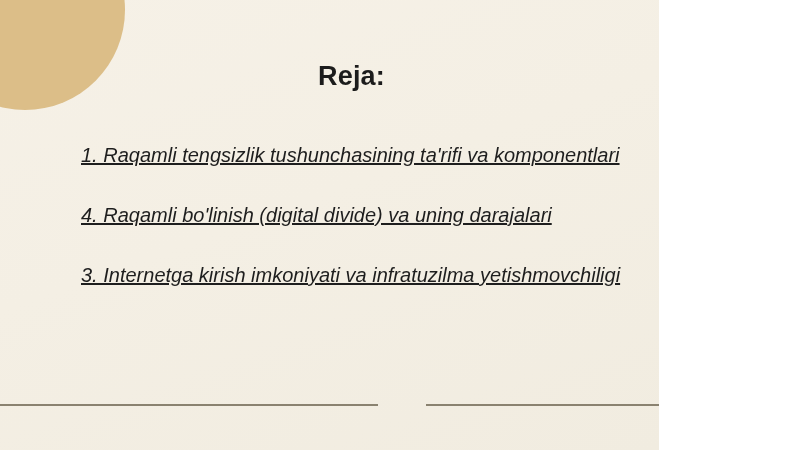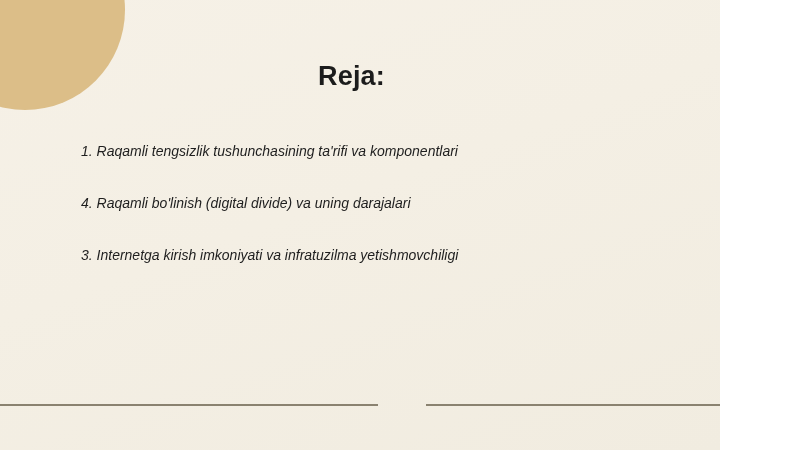--- a/index.html
+++ b/index.html
@@ -9,21 +9,21 @@
   }
   body {
     width: 800px;
     height: 450px;
     overflow: hidden;
     font-family: "Liberation Sans", sans-serif;
   }
 
   #slide {
     position: relative;
-    width: 720px;
+    width: 659px;
     height: 450px;
     background: #f4efe4;
     background-image: linear-gradient(160deg, #f6f1e7 0%, #f4efe4 45%, #f1ece0 100%);
     overflow: hidden;
   }
 
   
   .deco-circle {
     position: absolute;
     border-radius: 50%;
@@ -59,26 +59,27 @@
   }
 
   
   #agenda-list {
     position: absolute;
     left: 81px;
     top: 142px;
     width: 640px;
   }
   .agenda-item {
-    font-size: 14px;
+    font-size: 20px;
     font-style: italic;
     color: #1e1e1e;
     line-height: 1.35;
     margin-bottom: 33px;
     white-space: nowrap;
+    text-decoration: underline;
   }
   .agenda-item:last-child {
     margin-bottom: 0;
   }
 
   
   .rule {
     position: absolute;
     top: 404px;
     height: 2px;

